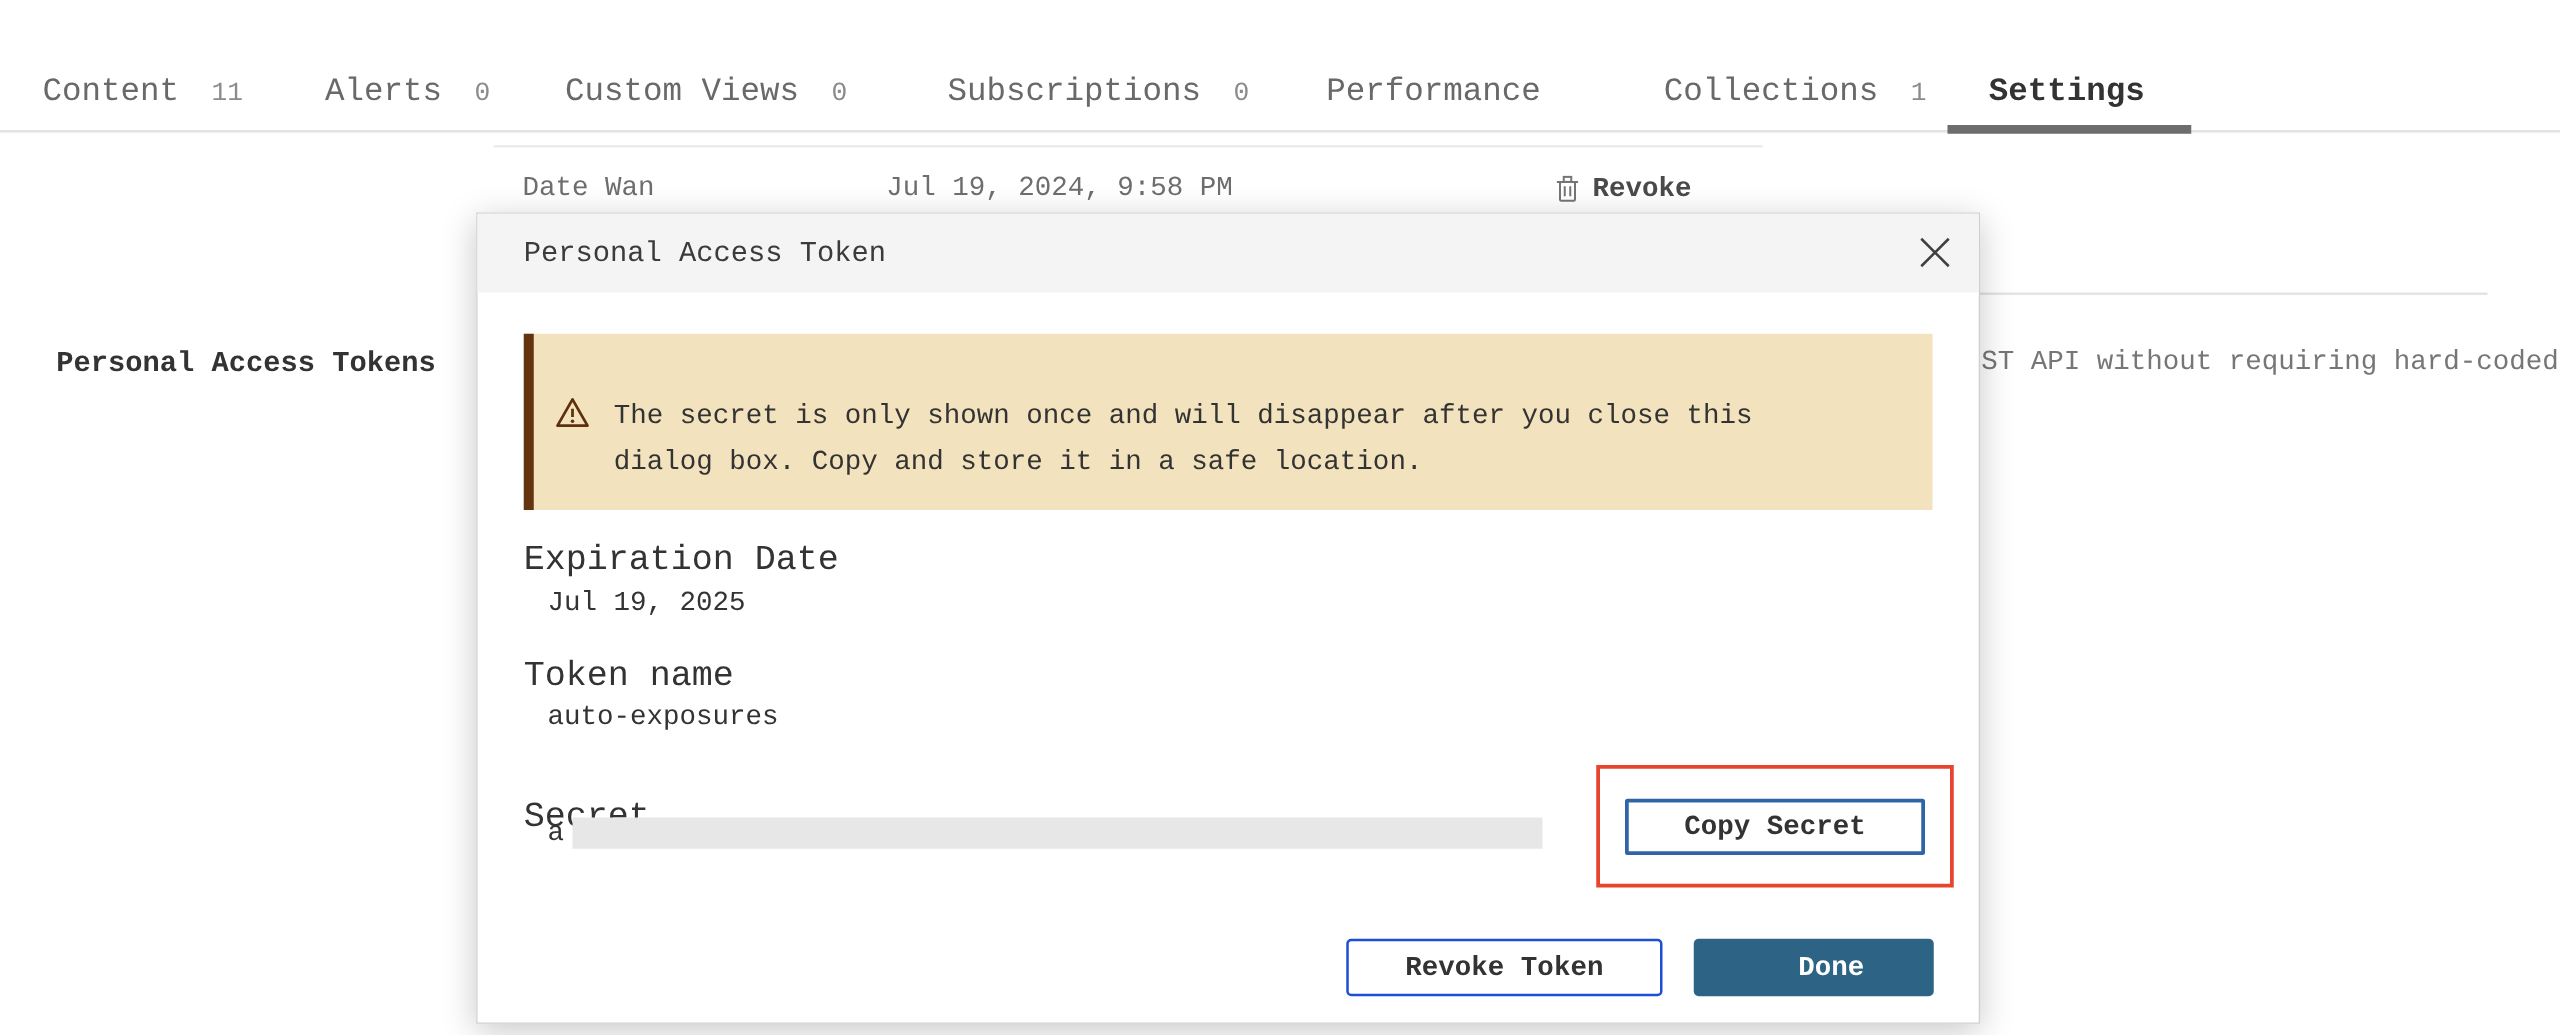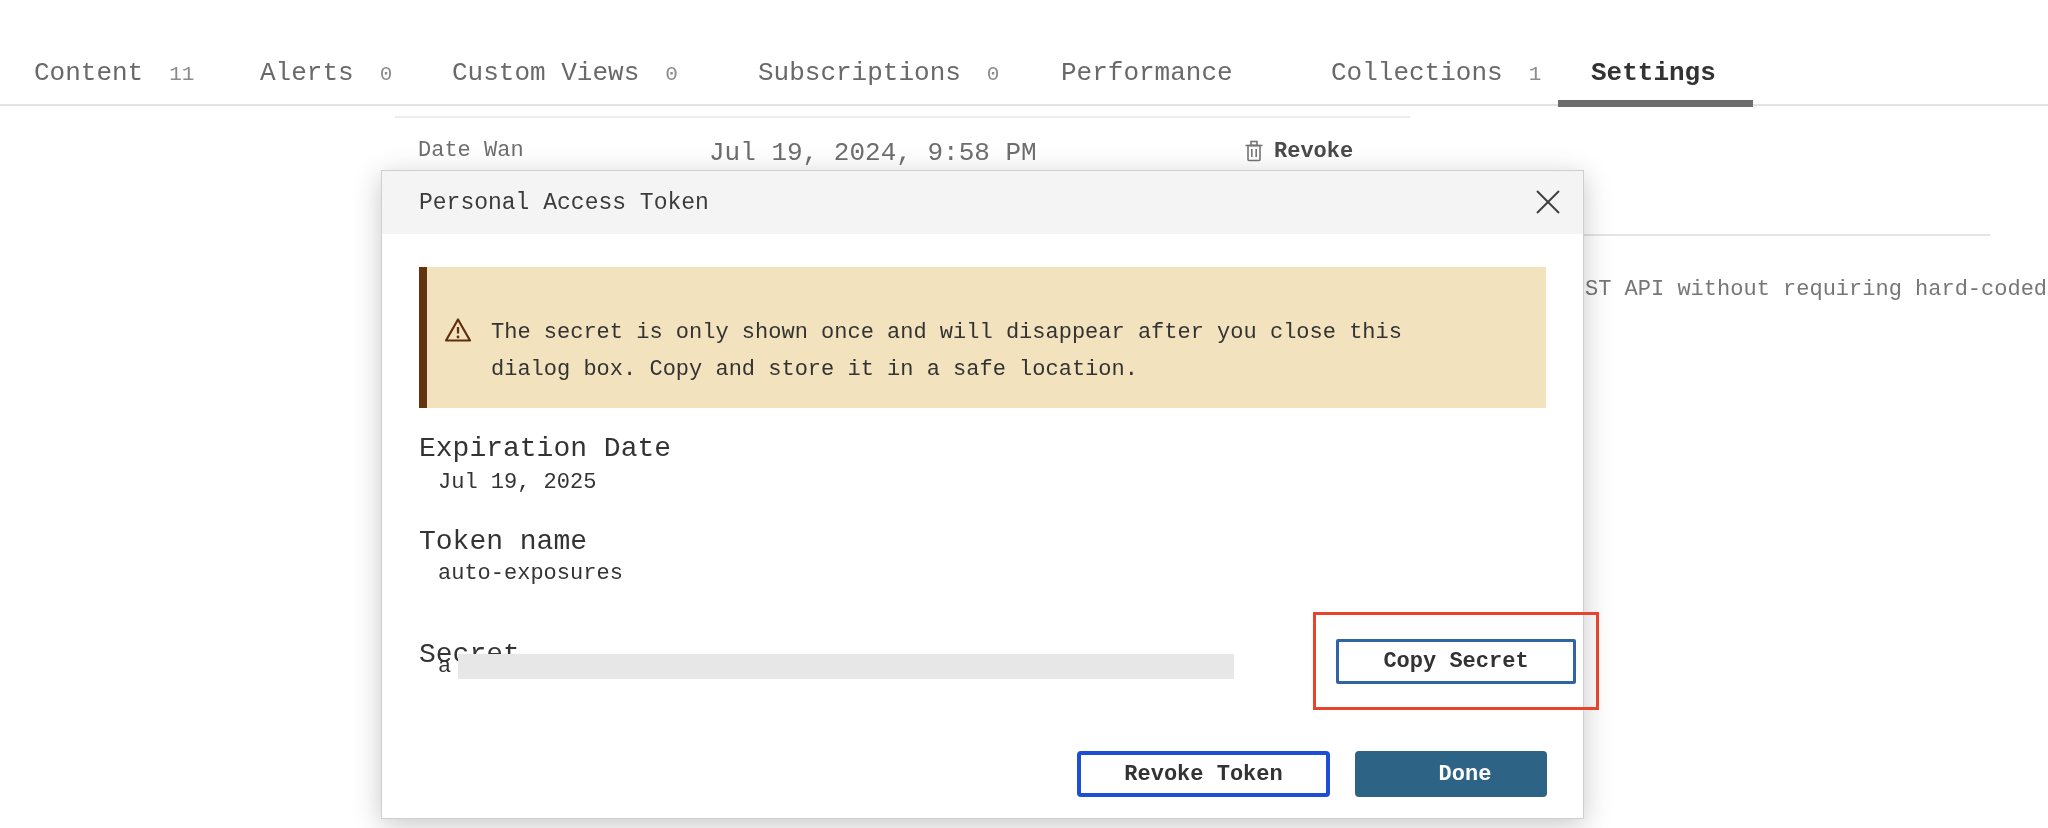--- a/index.html
+++ b/index.html
@@ -20,21 +20,21 @@
   .tab { position: absolute; top: 58px; display: flex; align-items: baseline; font-size: 26px; color: #696969; cursor: pointer; }
   .tab .tab-count { margin-left: 26px; font-size: 21px; color: #8b8b8b; }
   .tab.active { color: #333333; font-weight: bold; }
   .t0 { left: 34px; }  .t1 { left: 260px; } .t2 { left: 452px; } .t3 { left: 758px; }
   .t4 { left: 1061px; } .t5 { left: 1331px; } .t6 { left: 1591px; }
   .tab-underline { position: absolute; left: 1558px; top: 100px; width: 195px; height: 7px; background: #6d6d6d; }
 
   
   .bg-table-line { position: absolute; left: 395px; top: 116px; width: 1015px; height: 2px; background: #ececec; }
   .bg-row-user { position: absolute; left: 418px; top: 138px; font-size: 22px; color: #6e6e6e; }
-  .bg-row-date { position: absolute; left: 709px; top: 138px; font-size: 26px; color: #6e6e6e; }
+  .bg-row-date { position: absolute; left: 709px; top: 138px; font-size: 22px; color: #6e6e6e; }
   .bg-row-action { position: absolute; left: 1244px; top: 139px; display: flex; align-items: flex-start; cursor: pointer; }
   .bg-row-action .action-label { margin-left: 10px; font-size: 22px; font-weight: bold; color: #4a4a4a; }
   .bg-heading { position: absolute; left: 45px; top: 278px; font-size: 23px; font-weight: bold; color: #333333; }
   .bg-right-divider { position: absolute; left: 1584px; top: 234px; width: 406px; height: 2px; background: #e4e4e4; }
   .bg-right-text { position: absolute; left: 1585px; top: 277px; font-size: 22px; color: #767676; white-space: nowrap; }
 
   
   .modal {
     position: absolute; left: 381px; top: 170px; width: 1203px; height: 649px;
     background: #ffffff; border: 1px solid #cfcfcf;
@@ -56,25 +56,25 @@
   .fld-value { position: absolute; left: 56px; font-size: 22px; color: #333333; }
   .lbl-exp { top: 262px; } .val-exp { top: 299px; }
   .lbl-name { top: 355px; } .val-name { top: 390px; }
   .lbl-secret { top: 448px; margin-top: 20px; }
   .secret-row { position: absolute; left: 56px; top: 483px; display: flex; align-items: center; }
   .secret-char { font-size: 22px; color: #333333; }
   .secret-mask { display: inline-block; width: 776px; height: 25px; margin-left: 7px; background: #e7e7e7; }
 
   .annotation-box {
     position: absolute; left: 895px; top: 441px; width: 286px; height: 98px;
-    border: 3px solid #e8432d; display: flex; align-items: center; justify-content: center; margin-left: 36px;
+    border: 3px solid #e8432d; display: flex; align-items: center; justify-content: center;
   }
   .btn { font-family: inherit; font-size: 22px; font-weight: bold; color: #333333; cursor: pointer; }
   .btn-copy { width: 240px; height: 45px; background: #ffffff; border: 3px solid #3065a5; border-radius: 2px; }
-  .btn-revoke { position: absolute; left: 695px; top: 580px; width: 253px; height: 46px; background: #ffffff; border: 4px solid #1d4ed8; border-radius: 4px; }
+  .btn-revoke { position: absolute; left: 695px; top: 580px; width: 253px; height: 46px; background: #ffffff; border: 2px solid #1d4ed8; border-radius: 4px; }
   .btn-done { position: absolute; left: 973px; top: 580px; width: 192px; height: 46px; background: #2d6485; border: none; border-radius: 4px; color: #ffffff; padding-left: 34px; }
 </style>
 </head>
 <body>
 
 <div class="screen">
 
   <div class="tabbar">
     <div class="tabbar-border"></div>
     <div class="tab t0">
@@ -116,20 +116,21 @@
           <rect x="4" y="6.5" width="12" height="15" rx="1"></rect>
           <line x1="1.5" y1="6.5" x2="18.5" y2="6.5"></line>
           <rect x="7" y="2.5" width="6" height="4"></rect>
           <line x1="7.8" y1="10" x2="7.8" y2="18"></line>
           <line x1="12.2" y1="10" x2="12.2" y2="18"></line>
         </g>
       </svg>
     </span>
     <span class="action-label">Revoke</span>
   </div>
+  <div class="bg-heading">Personal Access Tokens</div>
   <div class="bg-right-divider"></div>
   <div class="bg-right-text">ST API without requiring hard-coded</div>
 
   <div class="modal">
     <div class="modal-header">
       <div class="modal-title">Personal Access Token</div>
       <button class="modal-close">
         <span>
           <svg width="26" height="26" viewBox="0 0 26 26">
             <g stroke="#3f3f3f" stroke-width="2" fill="none">

